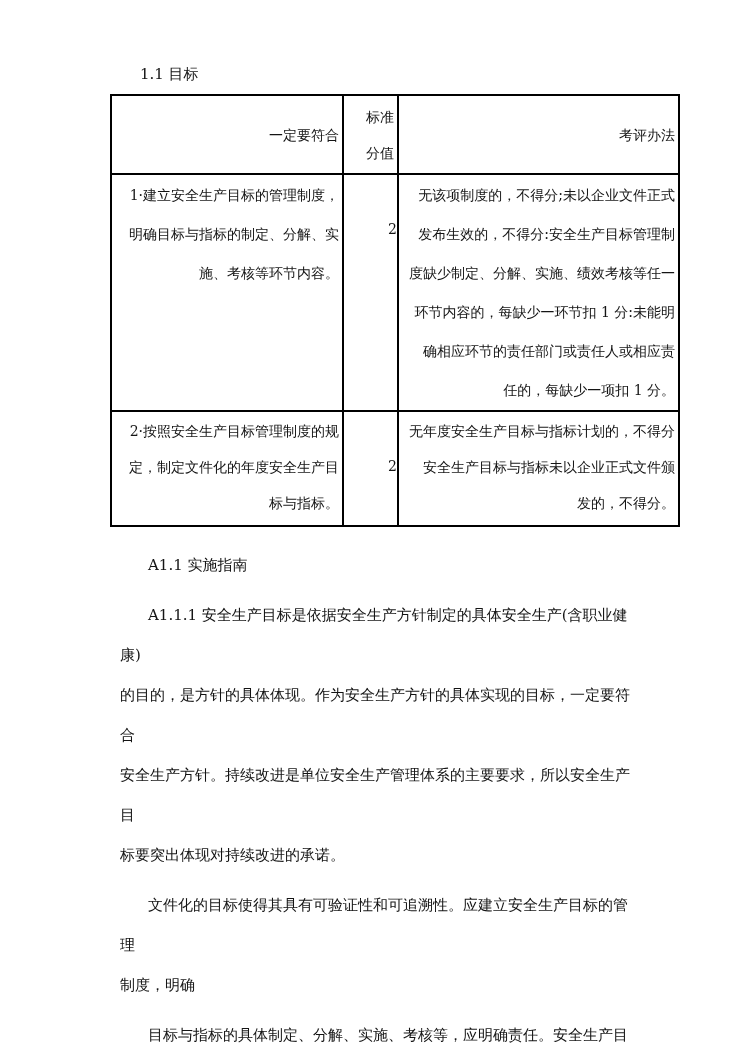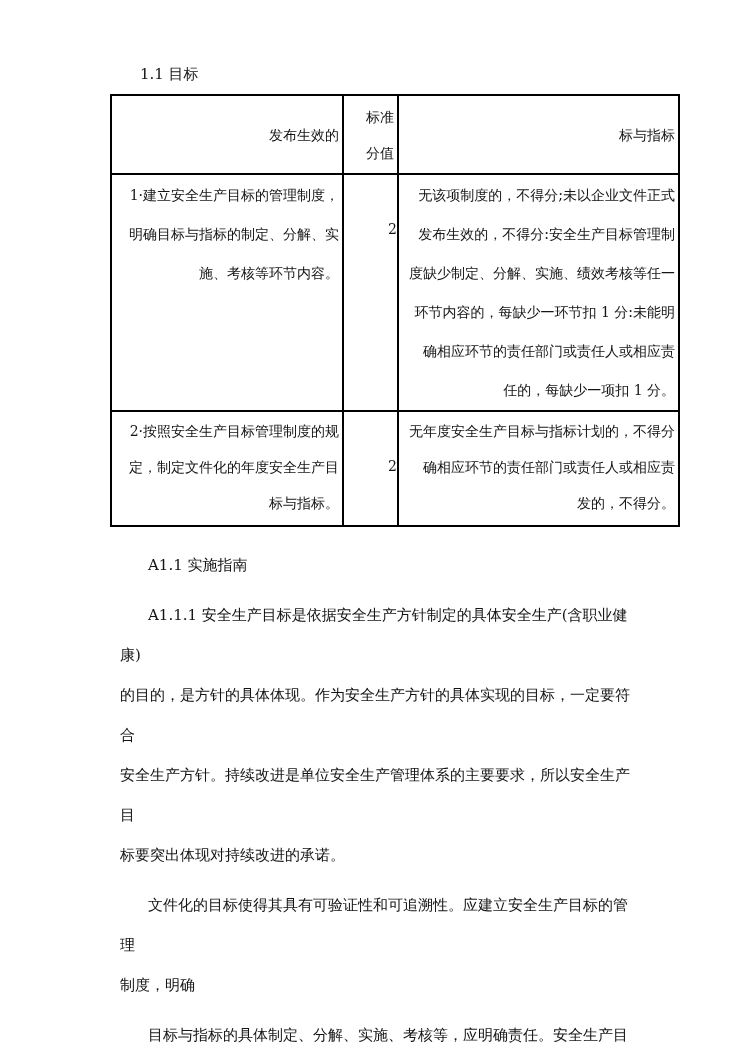--- a/index.html
+++ b/index.html
@@ -80,44 +80,44 @@
   <div class="doc-title">1.1 目标</div>
 
   <table class="assess">
     <colgroup>
         <col class="c1">
         <col class="c2">
         <col class="c3">
       </colgroup>
     <tbody>
       <tr class="header-row">
-        <td class="head">发布生效的</td>
+        <td class="head">一定要符合</td>
         <td class="head">标准
 分值</td>
-        <td class="head">标与指标</td>
+        <td class="head">考评办法</td>
       </tr>
       <tr class="row-1">
         <td class="content-cell">1·建立安全生产目标的管理制度，
 明确目标与指标的制定、分解、实
 施、考核等环节内容。</td>
         <td class="score-cell">2</td>
         <td class="method-cell">无该项制度的，不得分;未以企业文件正式
 发布生效的，不得分:安全生产目标管理制
 度缺少制定、分解、实施、绩效考核等任一
 环节内容的，每缺少一环节扣 1 分:未能明
 确相应环节的责任部门或责任人或相应责
 任的，每缺少一项扣 1 分。</td>
       </tr>
       <tr class="row-2">
         <td class="content-cell">2·按照安全生产目标管理制度的规
 定，制定文件化的年度安全生产目
 标与指标。</td>
         <td class="score-cell">2</td>
         <td class="method-cell">无年度安全生产目标与指标计划的，不得分
-确相应环节的责任部门或责任人或相应责
+安全生产目标与指标未以企业正式文件颁
 发的，不得分。</td>
       </tr>
     </tbody>
   </table>
 
   <div class="body-text">
     <p>A1.1 实施指南</p>
     <p>A1.1.1 安全生产目标是依据安全生产方针制定的具体安全生产(含职业健康)
 的目的，是方针的具体体现。作为安全生产方针的具体实现的目标，一定要符合
 安全生产方针。持续改进是单位安全生产管理体系的主要要求，所以安全生产目

